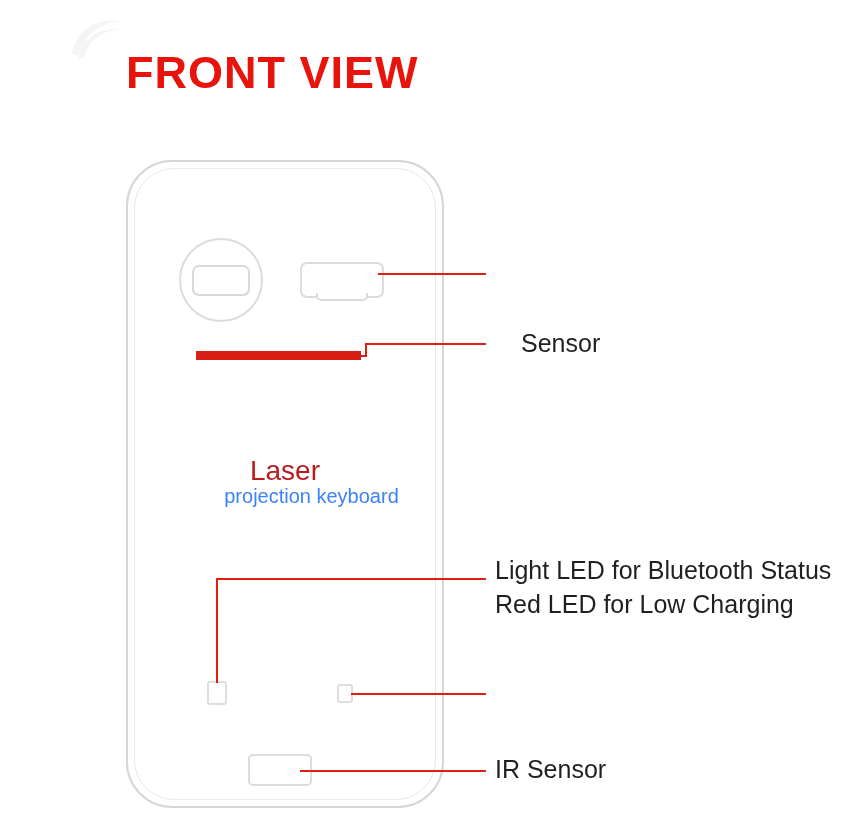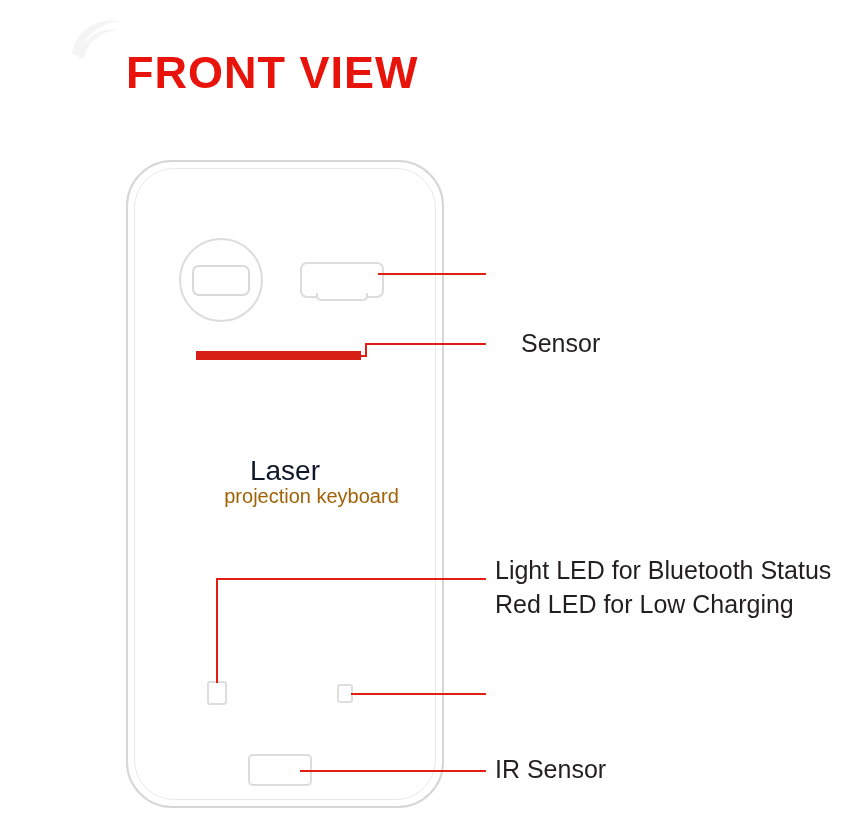--- a/index.html
+++ b/index.html
@@ -111,29 +111,29 @@
     background: #d81f15;
   }
 
   
   #brand-name {
     left: 78px;
     top: 455px;
     width: 318px;
     text-align: center;
     font-size: 28px;
-    color: #0f172a;
+    color: #b91c1c;
   }
   #brand-sub {
     left: 78px;
     top: 485px;
     width: 371px;
     text-align: center;
     font-size: 20px;
-    color: #a16207;
+    color: #3b82f6;
   }
 
   
   #led-left {
     left: 159px;
     top: 681px;
     width: 20px;
     height: 24px;
     border: 2px solid #dedede;
     border-radius: 3px;

